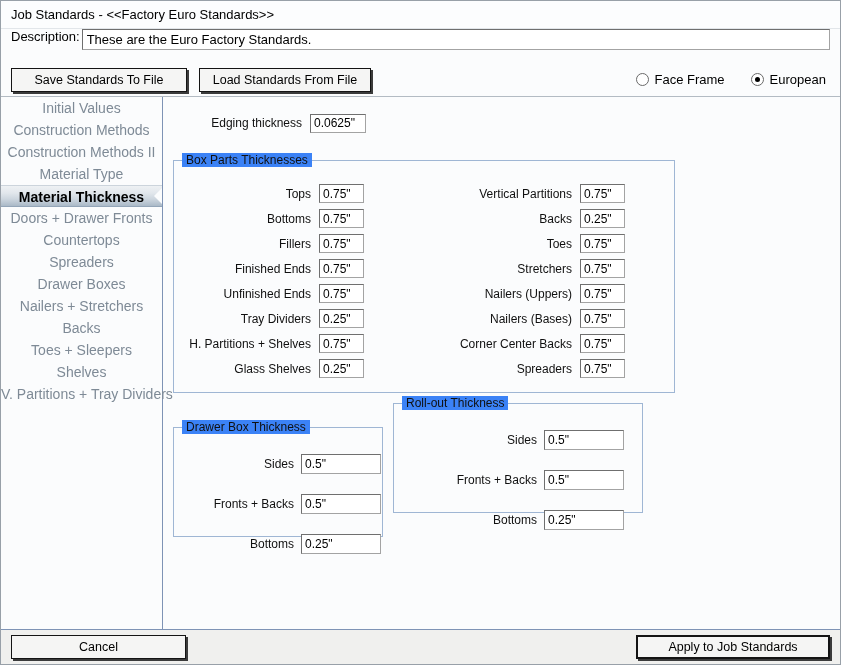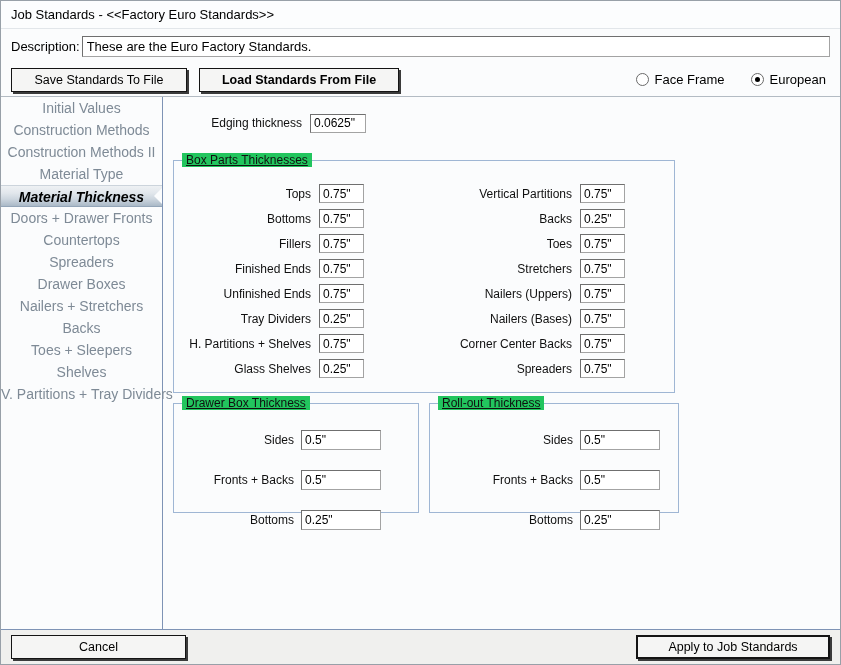--- a/index.html
+++ b/index.html
@@ -15,42 +15,42 @@
   }
 
   
   .titlebar {
     height:28px; line-height:27px; padding-left:10px;
     font-size:13px; color:#000; flex:none;
     border-bottom:1px solid #e2e6ea; background:#fcfdfe;
   }
 
   
-  .desc-row { height:34px; flex:none; display:flex; align-items:center; padding:0 10px; }
+  .desc-row { height:34px; flex:none; display:flex; align-items:flex-start; padding:0 10px; }
   .desc-row label { font-size:13px; white-space:nowrap; margin-right:2px; color:#000; }
   .desc-input {
     flex:1; height:21px; font-size:13px; padding:0 4px;
     font-family:"Liberation Sans", sans-serif;
     background:#fff; outline:none;
     border:1px solid; border-color:#6f6f6f #a3a3a3 #a3a3a3 #6f6f6f;
   }
 
   
   .toolbar {
     height:34px; flex:none; display:flex; align-items:center;
     padding:0 10px; border-bottom:1px solid #b3bbc3;
   }
   .btn {
     font-family:"Liberation Sans", sans-serif;
     font-size:12.5px; color:#000; height:24px;
     background:#f5f5f4; border:1px solid #141414;
     box-shadow:2px 2px 0 #3b3b3b; cursor:pointer;
   }
   .btn-save { width:176px; margin-right:12px; }
-  .btn-load { width:200px;font-weight:bold; }
+  .btn-load { width:172px; }
   .radios { margin-left:auto; display:flex; align-items:center; gap:26px; padding-right:4px; }
   .radio-opt { display:flex; align-items:center; font-size:13px; color:#000; cursor:default; }
   .radio {
     width:13px; height:13px; border-radius:50%;
     border:1px solid #6a6a6a; background:#fff;
     display:inline-block; position:relative; margin-right:6px; flex:none;
   }
   .radio.checked::after {
     content:""; position:absolute; left:3px; top:3px;
     width:5px; height:5px; border-radius:50%; background:#000;
@@ -60,21 +60,21 @@
   .content { flex:1; display:flex; min-height:0; }
   .sidebar { width:162px; flex:none; border-right:1px solid #7e93b5; padding-top:0; }
   .side-item {
     height:22px; line-height:22px; text-align:center;
     font-size:14px; color:#7e8a96; position:relative; cursor:pointer;
     white-space:nowrap;
   }
   .side-item.selected {
     color:#000; font-weight:bold;
     background:linear-gradient(180deg,#eef1f4 0%,#e2e7ec 35%,#cdd6df 65%,#aab9c7 100%);
-    border-top:1px solid #ccd4dc; border-bottom:1px solid #93a5b8;font-style:italic;
+    border-top:1px solid #ccd4dc; border-bottom:1px solid #93a5b8;
   }
   .side-item.selected::after {
     content:""; position:absolute; right:0; top:50%; transform:translateY(-50%);
     border-top:8px solid transparent; border-bottom:8px solid transparent;
     border-right:8px solid #fbfcfd;
   }
 
   .main { flex:1; position:relative; padding-top:16px; }
 
   .flabel { font-size:12px; color:#101010; text-align:right; white-space:nowrap; }
@@ -83,35 +83,35 @@
     background:#fff; padding:0 3px; outline:none;
     border:1px solid; border-color:#6f6f6f #a3a3a3 #a3a3a3 #6f6f6f;
   }
 
   .edging-row { display:flex; align-items:center; height:20px; }
   .edging-row .flabel { width:139px; margin-right:8px; }
   .edging-row .fin { width:56px; height:19px; }
 
   .group { border:1px solid #9fb6d4; position:relative; background:transparent; }
   .gtitle {
-    position:absolute; top:-8px; left:8px; background:#22c55e;
-    padding:0 4px; font-size:12px; color:#101010; white-space:nowrap;text-decoration:underline;
+    position:absolute; top:-8px; left:8px; background:#3b82f6;
+    padding:0 4px; font-size:12px; color:#101010; white-space:nowrap;
   }
 
   .group-boxparts { margin:27px 0 0 10px; width:502px; height:233px; }
   .cols { display:flex; padding-top:23px; }
   .col { display:flex; flex-direction:column; gap:6px; }
   .col-left  { margin-left:5px; }
   .col-right { margin-left:76px; }
   .frow { display:flex; align-items:center; height:19px; }
   .frow .flabel { width:132px; margin-right:8px; }
   .frow .fin { width:45px; height:19px; }
 
   .groups-row { display:flex; gap:10px; margin:10px 0 0 10px; }
-  .group-drawer  { width:246px; height:110px; }
+  .group-drawer  { width:210px; height:110px;margin-top:24px; }
   .group-rollout { width:250px; height:110px; }
   .g3 { display:flex; flex-direction:column; gap:20px; padding-top:26px; }
   .g3 .frow { height:20px; }
   .group-drawer  .flabel { width:120px; margin-right:7px; }
   .group-rollout .flabel { width:143px; margin-right:7px; }
   .group-drawer .fin, .group-rollout .fin { width:80px; height:20px; }
 
   
   .footer {
     height:35px; flex:none; display:flex; align-items:center;

